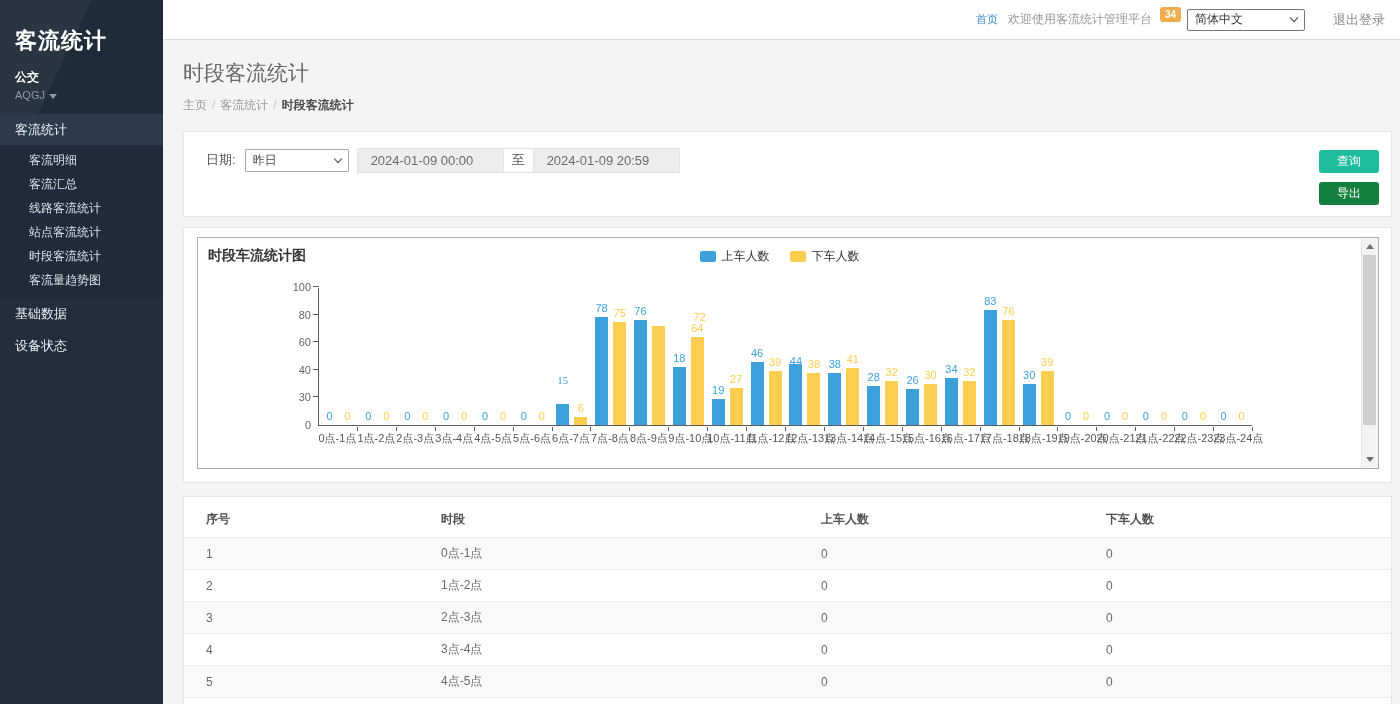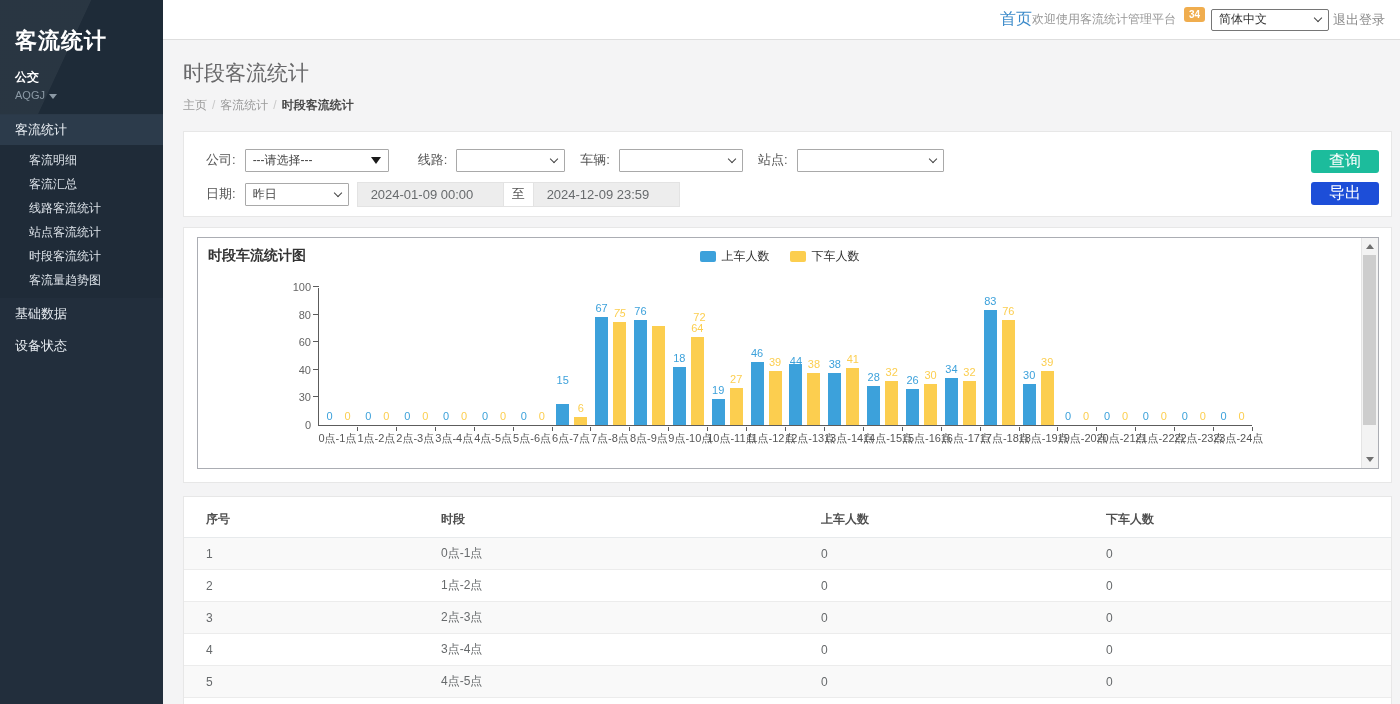--- a/index.html
+++ b/index.html
@@ -16,24 +16,24 @@
   .side-org-code { color:#8b99a5; font-size:11px; margin-top:3px; cursor:pointer; }
   .caret-down { display:inline-block; width:0; height:0; border-left:4px solid transparent; border-right:4px solid transparent; border-top:5px solid #8b99a5; margin-left:4px; vertical-align:middle; }
   .menu-header { height:30px; line-height:30px; padding-left:15px; background:#2c3b4b; color:#eaeff4; font-size:13px; cursor:pointer; }
   .submenu { background:#1f2b38; padding:3px 0 6px 0; }
   .submenu-item { height:24px; line-height:24px; padding-left:29px; color:#dde3e9; font-size:12px; cursor:pointer; }
   .section-item { height:32px; line-height:32px; padding-left:15px; color:#eaeff4; font-size:13px; cursor:pointer; }
 
   
   .main { margin-left:163px; height:704px; }
   .topbar { height:40px; background:#fff; border-bottom:1px solid #dedede; display:flex; align-items:center; justify-content:flex-end; padding-right:15px; }
-  .home-link { color:#3989c9; font-size:16px; cursor:pointer;text-align:right; }
+  .home-link { color:#3989c9; font-size:11px; margin-right:10px; cursor:pointer;text-align:right; }
   .welcome-text { color:#979797; font-size:12px; margin-right:14px; }
   .badge { background:#f0ad4e; color:#fff; font-size:10px; font-weight:bold; padding:2px 5px; border-radius:3px; align-self:flex-start; margin:7px 6px 0 -6px; }
-  .lang-select { width:118px; height:22px; background:#fff; border:1px solid #767676; border-radius:2px; display:flex; align-items:center; justify-content:space-between; padding:0 7px; font-size:12px; color:#333; margin-right:4px; cursor:pointer; }
+  .lang-select { width:118px; height:22px; background:#fff; border:1px solid #767676; border-radius:2px; display:flex; align-items:center; justify-content:space-between; padding:0 7px; font-size:12px; color:#333; margin-right:28px; cursor:pointer; }
   .chev { width:6px; height:6px; border-right:1.4px solid #444; border-bottom:1.4px solid #444; transform:rotate(45deg); margin-top:-3px; flex:none; }
   .logout-link { color:#8a8a8a; font-size:13px; cursor:pointer; }
 
   .page-title { margin:19px 0 0 20px; font-size:21px; font-weight:normal; color:#68686a; }
   .breadcrumb { margin:10px 0 0 20px; font-size:12px; color:#9a9a9a; }
   .breadcrumb .sep { color:#c9c9c9; padding:0 5px; }
   .crumb { color:#9a9a9a; cursor:pointer; }
   .crumb-active { color:#4a4a4a; font-weight:bold; }
 
   
@@ -44,23 +44,23 @@
   .fake-select { height:23px; border:1px solid #a9a9a9; border-radius:1px; background:#fff; display:flex; align-items:center; justify-content:space-between; padding:0 7px; font-size:12px; color:#444; cursor:pointer; }
   .sel-company { width:144px; margin-right:29px; }
   .tri { width:0; height:0; border-left:5px solid transparent; border-right:5px solid transparent; border-top:7px solid #1a1a1a; flex:none; }
   .sel-line { width:109px; margin-right:15px; }
   .sel-vehicle { width:124px; margin-right:15px; }
   .sel-station { width:147px; }
   .sel-preset { width:104px; margin-right:8px; }
   .date-input { height:25px; background:#ededed; border:1px solid #e3e3e3; color:#676a6c; font-size:13px; display:flex; align-items:center; padding-left:13px; width:147px; cursor:pointer; }
   .date-sep { height:25px; background:#fff; border:1px solid #e3e3e3; border-left:none; border-right:none; color:#555; font-size:13px; display:flex; align-items:center; justify-content:center; width:29px; }
   .btn-col { position:absolute; right:12px; top:18px; display:flex; flex-direction:column; gap:9px; }
-  .btn { width:68px; height:23px; border:none; border-radius:3px; color:#fff; font-size:16px; display:flex; align-items:center; justify-content:center; cursor:pointer; }
+  .btn { width:60px; height:23px; border:none; border-radius:3px; color:#fff; font-size:12px; display:flex; align-items:center; justify-content:center; cursor:pointer; }
   .btn-query { background:#1cbc9c; }
-  .btn-export { background:#1d4ed8; }
+  .btn-export { background:#15803d; }
 
   
   .chart-panel { margin:10px 8px 0 20px; background:#fff; border:1px solid #e7e7e7; padding:9px 12px 13px 13px; }
   .chart-scroll { border:1px solid #abadb3; height:232px; position:relative; background:#fff; overflow:hidden; }
   .chart-title { position:absolute; left:10px; top:9px; font-size:14px; font-weight:bold; color:#333; }
   .legend { position:absolute; left:0; right:17px; top:10px; display:flex; justify-content:center; gap:20px; }
   .legend-item { display:flex; align-items:center; gap:6px; font-size:12px; color:#333; cursor:pointer; }
   .legend-swatch { width:16px; height:11px; border-radius:2px; }
   .plot { position:absolute; left:120px; top:50px; width:934px; height:138px; border-left:1px solid #5c5c5c; border-bottom:1px solid #5c5c5c; display:flex; align-items:flex-end; }
   .ylab { position:absolute; left:-40px; width:32px; text-align:right; font-size:11px; color:#666; }
@@ -122,50 +122,28 @@
     <span class="logout-link">退出登录</span>
   </div>
 
   <h1 class="page-title">时段客流统计</h1>
   <div class="breadcrumb">
     <span class="crumb">主页</span><span class="sep">/</span><span class="crumb">客流统计</span><span class="sep">/</span><span class="crumb crumb-active">时段客流统计</span>
   </div>
 
   <div class="filter-panel">
     <div class="filter-row">
-      <span class="f-label">公司:</span>
-      <div class="fake-select sel-company">
-        <span>---请选择---</span>
-        <span class="tri"></span>
-      </div>
-      <span class="f-label">线路:</span>
-      <div class="fake-select sel-line">
-        <span></span>
-        <span class="chev"></span>
-      </div>
-      <span class="f-label">车辆:</span>
-      <div class="fake-select sel-vehicle">
-        <span></span>
-        <span class="chev"></span>
-      </div>
-      <span class="f-label">站点:</span>
-      <div class="fake-select sel-station">
-        <span></span>
-        <span class="chev"></span>
-      </div>
-    </div>
-    <div class="filter-row">
       <span class="f-label">日期:</span>
       <div class="fake-select sel-preset">
         <span>昨日</span>
         <span class="chev"></span>
       </div>
       <div class="date-input">2024-01-09 00:00</div>
       <div class="date-sep">至</div>
-      <div class="date-input">2024-12-09 23:59</div>
+      <div class="date-input">2024-01-09 20:59</div>
     </div>
     <div class="btn-col">
       <button class="btn btn-query">查询</button>
       <button class="btn btn-export">导出</button>
     </div>
   </div>
 
   <div class="chart-panel">
     <div class="chart-scroll">
       <div class="chart-title">时段车流统计图</div>
@@ -247,31 +225,31 @@
               <div class="bar-val" style="color: rgb(60, 161, 219); bottom: 3px;">0</div>
             </div>
             <div class="bar-col">
               <div class="bar" style="height: 0px; background: rgb(252, 206, 79);"></div>
               <div class="bar-val" style="color: rgb(252, 206, 79); bottom: 3px;">0</div>
             </div>
           </div>
           <div class="chart-category">
             <div class="bar-col">
               <div class="bar" style="height: 20.7px; background: rgb(60, 161, 219);"></div>
-              <div class="bar-val" style="color: rgb(60, 161, 219); bottom: 39px;">15</div>
+              <div class="bar-val" style="color: rgb(60, 161, 219); bottom: 39px; font-family: Liberation Serif, serif;">15</div>
             </div>
             <div class="bar-col">
               <div class="bar" style="height: 8.28px; background: rgb(252, 206, 79);"></div>
               <div class="bar-val" style="color: rgb(252, 206, 79); bottom: 11.28px;">6</div>
             </div>
           </div>
           <div class="chart-category">
             <div class="bar-col">
               <div class="bar" style="height: 107.64px; background: rgb(60, 161, 219);"></div>
-              <div class="bar-val" style="color: rgb(60, 161, 219); bottom: 110.64px;">67</div>
+              <div class="bar-val" style="color: rgb(60, 161, 219); bottom: 110.64px;">78</div>
             </div>
             <div class="bar-col">
               <div class="bar" style="height: 103.5px; background: rgb(252, 206, 79);"></div>
               <div class="bar-val" style="color: rgb(252, 206, 79); bottom: 106.5px; font-style: italic;">75</div>
             </div>
           </div>
           <div class="chart-category">
             <div class="bar-col">
               <div class="bar" style="height: 104.88px; background: rgb(60, 161, 219);"></div>
               <div class="bar-val" style="color: rgb(60, 161, 219); bottom: 107.88px;">76</div>

